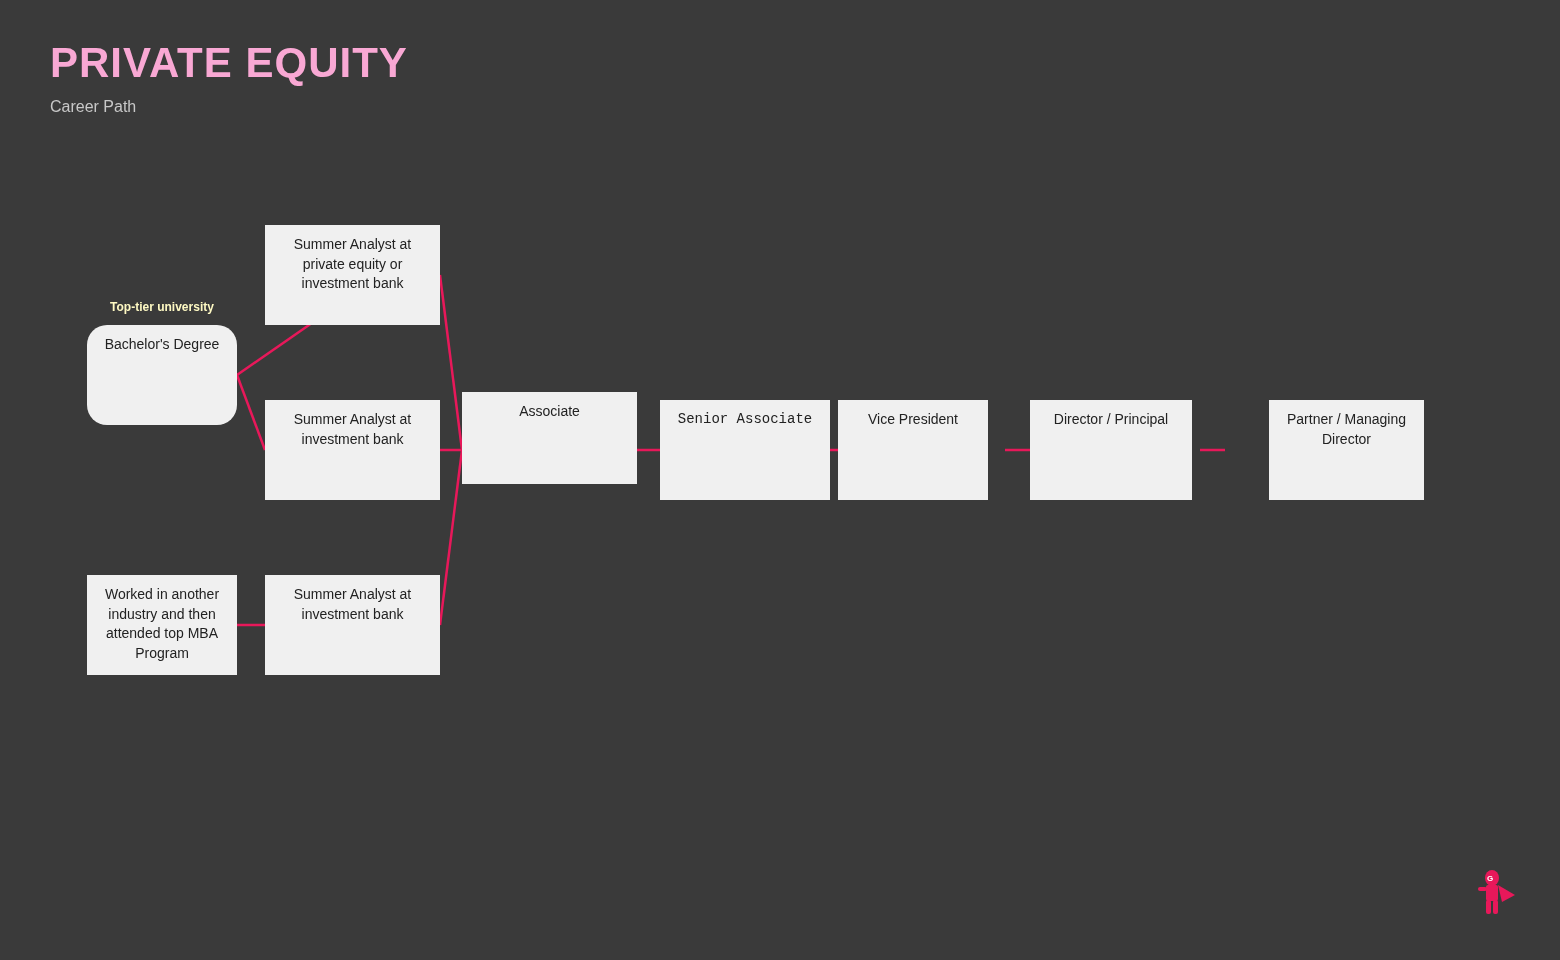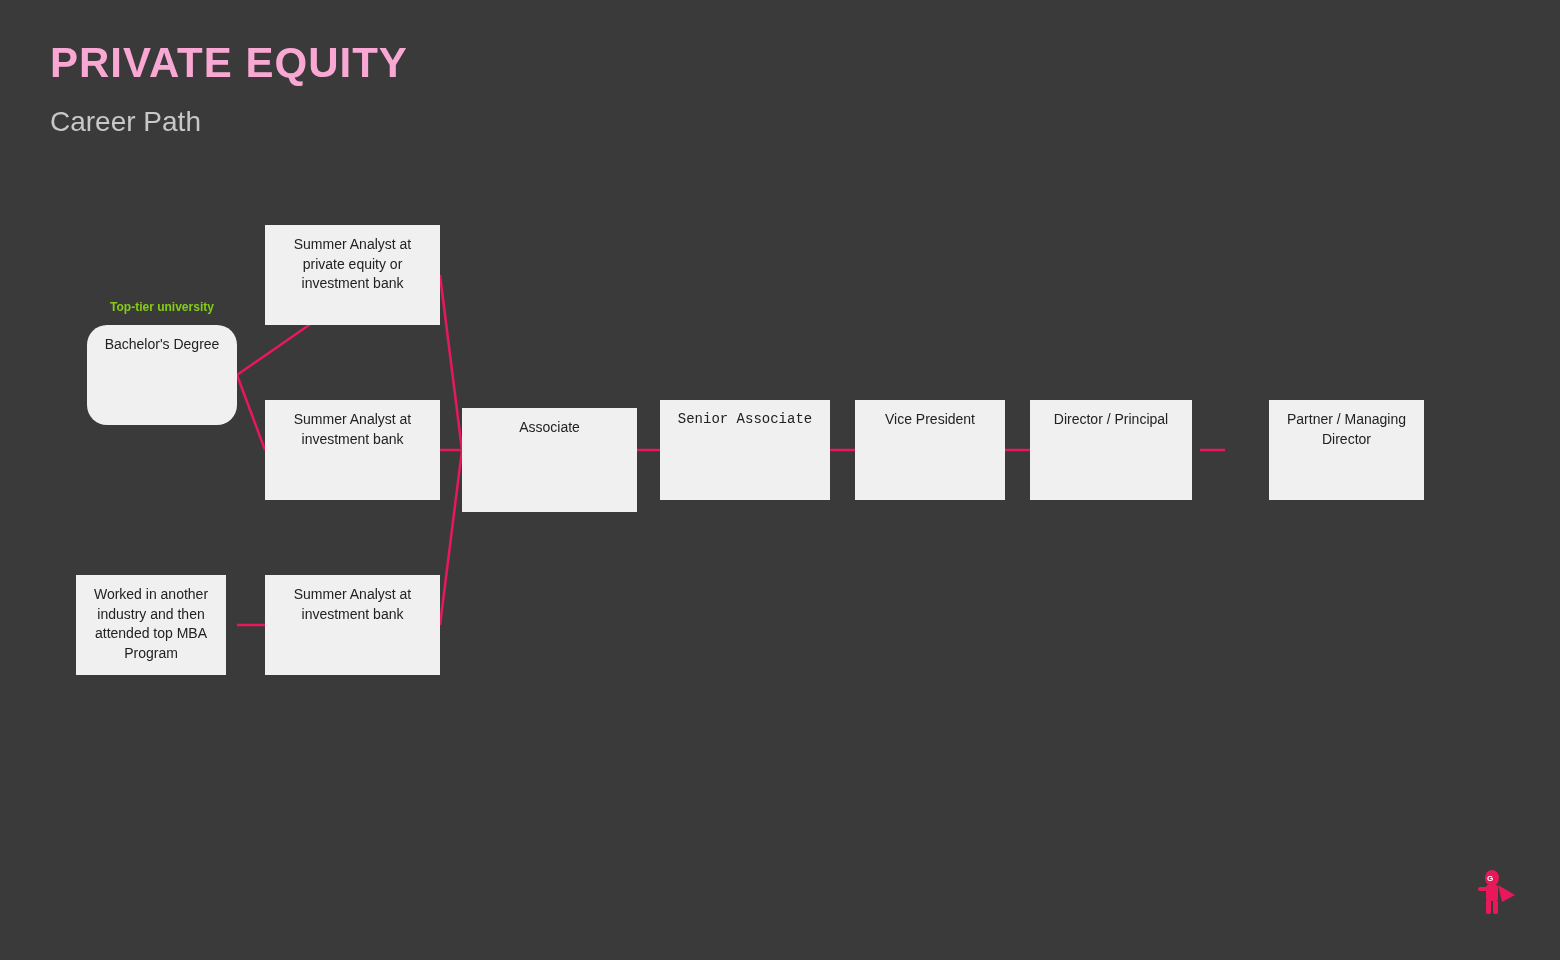--- a/index.html
+++ b/index.html
@@ -21,24 +21,24 @@
     .title {
       font-size: 42px;
       font-weight: 900;
       color: #f9a8d4;
       letter-spacing: 1px;
       line-height: 1.1;
       text-align: center;
     }
 
     .subtitle {
-      font-size: 28px;
+      font-size: 16px;
       color: #c8c8c8;
       font-weight: 300;
-      margin-top: 20px;
+      margin-top: 12px;
     }
 
     .diagram-area {
       position: absolute;
       top: 180px;
       left: 30px;
       width: 1500px;
       height: 580px;
     }
 
@@ -105,47 +105,47 @@
 
     <line x1="975" y1="270" x2="1000" y2="270" stroke="#e8185a" stroke-width="2.5"></line>
 
     <line x1="1170" y1="270" x2="1195" y2="270" stroke="#e8185a" stroke-width="2.5"></line>
   </svg>
 
   <div class="box" style="left:57px; top:145px; width:150px; height:100px;border-radius:20px;">
     <span>Bachelor's Degree</span>
   </div>
 
-  <div style="position:absolute; left:57px; top:120px; width:150px; text-align:center; color:#84cc16; font-size:12px; font-weight:bold;">Top-tier university</div>
+  <div style="position:absolute; left:57px; top:120px; width:150px; text-align:center; color:#fef9c3; font-size:12px; font-weight:bold;">Top-tier university</div>
 
   <div class="box" style="left:235px; top:45px; width:175px; height:100px;">
     <span>Summer Analyst at private equity or investment bank</span>
   </div>
 
   <div class="box" style="left:235px; top:220px; width:175px; height:100px;">
     <span>Summer Analyst at investment bank</span>
   </div>
 
-  <div class="box" style="left:46px; top:395px; width:150px; height:100px;">
+  <div class="box" style="left:57px; top:395px; width:150px; height:100px;">
     <span>Worked in another industry and then attended top MBA Program</span>
   </div>
 
   <div class="box" style="left:235px; top:395px; width:175px; height:100px;">
     <span>Summer Analyst at investment bank</span>
   </div>
 
-  <div class="box" style="left:432px; top:228px; width:175px; height:104px;">
+  <div class="box" style="left:432px; top:212px; width:175px; height:92px;">
     <span>Associate</span>
   </div>
 
   <div class="box" style="left:630px; top:220px; width:170px; height:100px;font-family:Liberation Mono, monospace;">
     <span>Senior Associate</span>
   </div>
 
-  <div class="box" style="left:825px; top:220px; width:150px; height:100px;">
+  <div class="box" style="left:808px; top:220px; width:150px; height:100px;">
     <span>Vice President</span>
   </div>
 
   <div class="box" style="left:1000px; top:220px; width:162px; height:100px;">
     <span>Director / Principal</span>
   </div>
 
   <div class="box" style="left:1195px; top:220px; width:155px; height:100px;margin-left:44px;">
     <span>Partner / Managing Director</span>
   </div>

